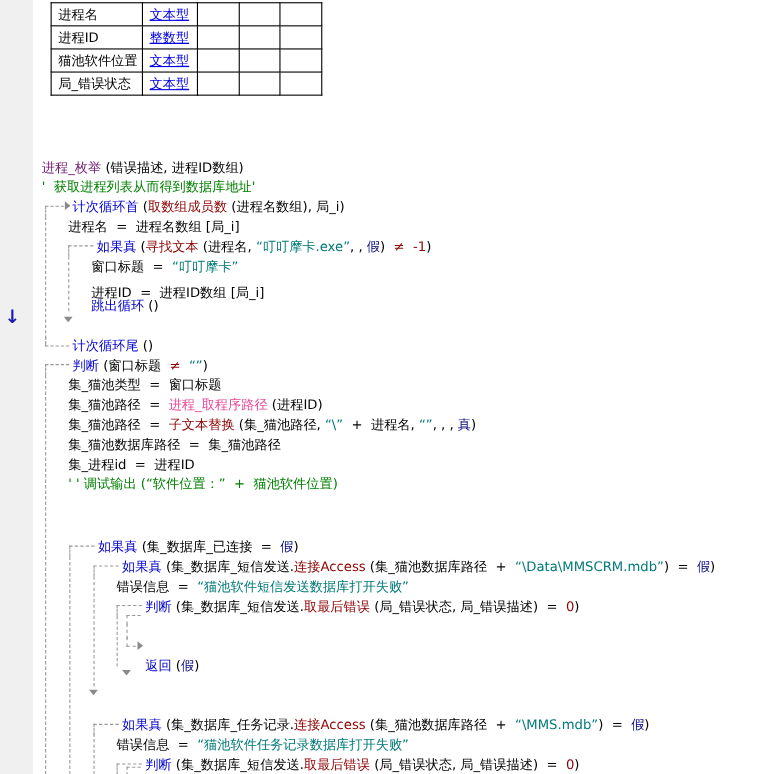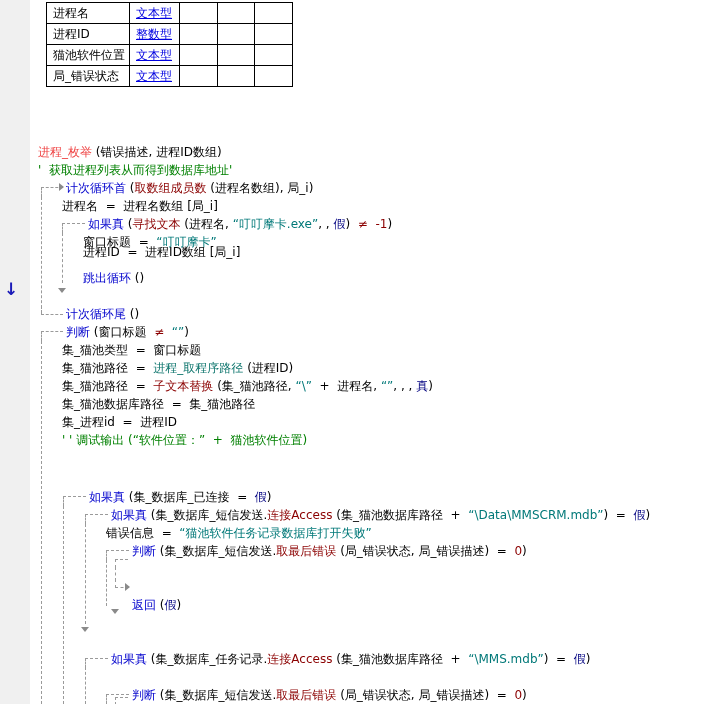--- a/index.html
+++ b/index.html
@@ -92,37 +92,38 @@
       <div class="tree-corner-start" style="left: 41px; top: 331px; width: 21px;"></div>
       <div class="tree-corner-start" style="left: 63px; top: 496px; width: 22px;"></div>
       <div class="tree-corner-start" style="left: 85px; top: 514px; width: 22px;"></div>
       <div class="tree-corner-start" style="left: 106px; top: 550px; width: 22px;"></div>
       <div class="tree-corner-end" style="left: 115px; top: 579px; width: 13px;"></div>
       <div class="tri-right" style="left: 125px; top: 583px;"></div>
       <div class="tree-corner-start" style="left: 85px; top: 658px; width: 22px;"></div>
       <div class="tree-corner-start" style="left: 106px; top: 694px; width: 22px;"></div>
     </div>
   <div id="code">
-      <div class="code-line" style="left: 38px; top: 143px;"><span style="color: #ef4444;">进程_枚举</span><span style="color: rgb(0, 0, 0);"> (错误描述, 进程ID数组)</span></div>
+      <div class="code-line" style="left: 38px; top: 143px;"><span style="color: #701a75;">进程_枚举</span><span style="color: rgb(0, 0, 0);"> (错误描述, 进程ID数组)</span></div>
       <div class="code-line" style="left: 38px; top: 161px;"><span style="color: rgb(0, 128, 0);">'  获取进程列表从而得到数据库地址'</span></div>
       <div class="code-line" style="left: 66px; top: 179px;"><span style="color: rgb(0, 0, 205);">计次循环首</span><span style="color: rgb(0, 0, 0);"> (</span><span style="color: rgb(139, 0, 0);">取数组成员数</span><span style="color: rgb(0, 0, 0);"> (进程名数组), 局_i)</span></div>
       <div class="code-line" style="left: 62px; top: 197px;"><span style="color: rgb(0, 0, 0);">进程名  =  进程名数组 [局_i]</span></div>
       <div class="code-line" style="left: 88px; top: 215px;"><span style="color: rgb(0, 0, 205);">如果真</span><span style="color: rgb(0, 0, 0);"> (</span><span style="color: rgb(139, 0, 0);">寻找文本</span><span style="color: rgb(0, 0, 0);"> (进程名, </span><span style="color: rgb(0, 120, 120);">“叮叮摩卡.exe”</span><span style="color: rgb(0, 0, 0);">, , </span><span style="color: rgb(0, 0, 128);">假</span><span style="color: rgb(0, 0, 0);">)  </span><span style="color: rgb(139, 0, 0);">≠</span><span style="color: rgb(0, 0, 0);">  </span><span style="color: rgb(139, 0, 0);">-1</span><span style="color: rgb(0, 0, 0);">)</span></div>
       <div class="code-line" style="left: 83px; top: 233px;"><span style="color: rgb(0, 0, 0);">窗口标题  =  </span><span style="color: rgb(0, 120, 120);">“叮叮摩卡”</span></div>
-      <div class="code-line" style="left: 83px; top: 243px;"><span style="color: rgb(0, 0, 0);">进程ID  =  进程ID数组 [局_i]</span></div>
+      <div class="code-line" style="left: 83px; top: 257px;"><span style="color: rgb(0, 0, 0);">进程ID  =  进程ID数组 [局_i]</span></div>
       <div class="code-line" style="left: 83px; top: 269px;"><span style="color: rgb(0, 0, 205);">跳出循环</span><span style="color: rgb(0, 0, 0);"> ()</span></div>
       <div class="code-line" style="left: 66px; top: 305px;"><span style="color: rgb(0, 0, 205);">计次循环尾</span><span style="color: rgb(0, 0, 0);"> ()</span></div>
       <div class="code-line" style="left: 66px; top: 323px;"><span style="color: rgb(0, 0, 205);">判断</span><span style="color: rgb(0, 0, 0);"> (窗口标题  </span><span style="color: rgb(139, 0, 0);">≠</span><span style="color: rgb(0, 0, 0);">  </span><span style="color: rgb(0, 120, 120);">“”</span><span style="color: rgb(0, 0, 0);">)</span></div>
       <div class="code-line" style="left: 62px; top: 341px;"><span style="color: rgb(0, 0, 0);">集_猫池类型  =  窗口标题</span></div>
-      <div class="code-line" style="left: 62px; top: 359px;"><span style="color: rgb(0, 0, 0);">集_猫池路径  =  </span><span style="color: #0f766e;">进程_取程序路径</span><span style="color: rgb(0, 0, 0);"> (进程ID)</span></div>
+      <div class="code-line" style="left: 62px; top: 359px;"><span style="color: rgb(0, 0, 0);">集_猫池路径  =  </span><span style="color: #ec4899;">进程_取程序路径</span><span style="color: rgb(0, 0, 0);"> (进程ID)</span></div>
       <div class="code-line" style="left: 62px; top: 377px;"><span style="color: rgb(0, 0, 0);">集_猫池路径  =  </span><span style="color: rgb(139, 0, 0);">子文本替换</span><span style="color: rgb(0, 0, 0);"> (集_猫池路径, </span><span style="color: rgb(0, 120, 120);">“\”</span><span style="color: rgb(0, 0, 0);">  +  进程名, </span><span style="color: rgb(0, 120, 120);">“”</span><span style="color: rgb(0, 0, 0);">, , , </span><span style="color: rgb(0, 0, 128);">真</span><span style="color: rgb(0, 0, 0);">)</span></div>
       <div class="code-line" style="left: 62px; top: 395px;"><span style="color: rgb(0, 0, 0);">集_猫池数据库路径  =  集_猫池路径</span></div>
       <div class="code-line" style="left: 62px; top: 413px;"><span style="color: rgb(0, 0, 0);">集_进程id  =  进程ID</span></div>
       <div class="code-line" style="left: 62px; top: 431px;"><span style="color: rgb(0, 128, 0);">' ' 调试输出 (“软件位置：”  +  猫池软件位置)</span></div>
       <div class="code-line" style="left: 89px; top: 488px;"><span style="color: rgb(0, 0, 205);">如果真</span><span style="color: rgb(0, 0, 0);"> (集_数据库_已连接  =  </span><span style="color: rgb(0, 0, 128);">假</span><span style="color: rgb(0, 0, 0);">)</span></div>
       <div class="code-line" style="left: 111px; top: 506px;"><span style="color: rgb(0, 0, 205);">如果真</span><span style="color: rgb(0, 0, 0);"> (集_数据库_短信发送.</span><span style="color: rgb(139, 0, 0);">连接Access</span><span style="color: rgb(0, 0, 0);"> (集_猫池数据库路径  +  </span><span style="color: rgb(0, 120, 120);">“\Data\MMSCRM.mdb”</span><span style="color: rgb(0, 0, 0);">)  =  </span><span style="color: rgb(0, 0, 128);">假</span><span style="color: rgb(0, 0, 0);">)</span></div>
-      <div class="code-line" style="left: 106px; top: 524px;"><span style="color: rgb(0, 0, 0);">错误信息  =  </span><span style="color: rgb(0, 120, 120);">“猫池软件任务记录数据库打开失败”</span></div>
+      <div class="code-line" style="left: 106px; top: 524px;"><span style="color: rgb(0, 0, 0);">错误信息  =  </span><span style="color: rgb(0, 120, 120);">“猫池软件短信发送数据库打开失败”</span></div>
       <div class="code-line" style="left: 132px; top: 542px;"><span style="color: rgb(0, 0, 205);">判断</span><span style="color: rgb(0, 0, 0);"> (集_数据库_短信发送.</span><span style="color: rgb(139, 0, 0);">取最后错误</span><span style="color: rgb(0, 0, 0);"> (局_错误状态, 局_错误描述)  =  </span><span style="color: rgb(139, 0, 0);">0</span><span style="color: rgb(0, 0, 0);">)</span></div>
       <div class="code-line" style="left: 132px; top: 596px;"><span style="color: rgb(0, 0, 205);">返回</span><span style="color: rgb(0, 0, 0);"> (</span><span style="color: rgb(0, 0, 128);">假</span><span style="color: rgb(0, 0, 0);">)</span></div>
       <div class="code-line" style="left: 111px; top: 650px;"><span style="color: rgb(0, 0, 205);">如果真</span><span style="color: rgb(0, 0, 0);"> (集_数据库_任务记录.</span><span style="color: rgb(139, 0, 0);">连接Access</span><span style="color: rgb(0, 0, 0);"> (集_猫池数据库路径  +  </span><span style="color: rgb(0, 120, 120);">“\MMS.mdb”</span><span style="color: rgb(0, 0, 0);">)  =  </span><span style="color: rgb(0, 0, 128);">假</span><span style="color: rgb(0, 0, 0);">)</span></div>
+      <div class="code-line" style="left: 106px; top: 668px;"><span style="color: rgb(0, 0, 0);">错误信息  =  </span><span style="color: rgb(0, 120, 120);">“猫池软件任务记录数据库打开失败”</span></div>
       <div class="code-line" style="left: 132px; top: 686px;"><span style="color: rgb(0, 0, 205);">判断</span><span style="color: rgb(0, 0, 0);"> (集_数据库_短信发送.</span><span style="color: rgb(139, 0, 0);">取最后错误</span><span style="color: rgb(0, 0, 0);"> (局_错误状态, 局_错误描述)  =  </span><span style="color: rgb(139, 0, 0);">0</span><span style="color: rgb(0, 0, 0);">)</span></div>
     </div>
 </div>
 
 </body></html>

